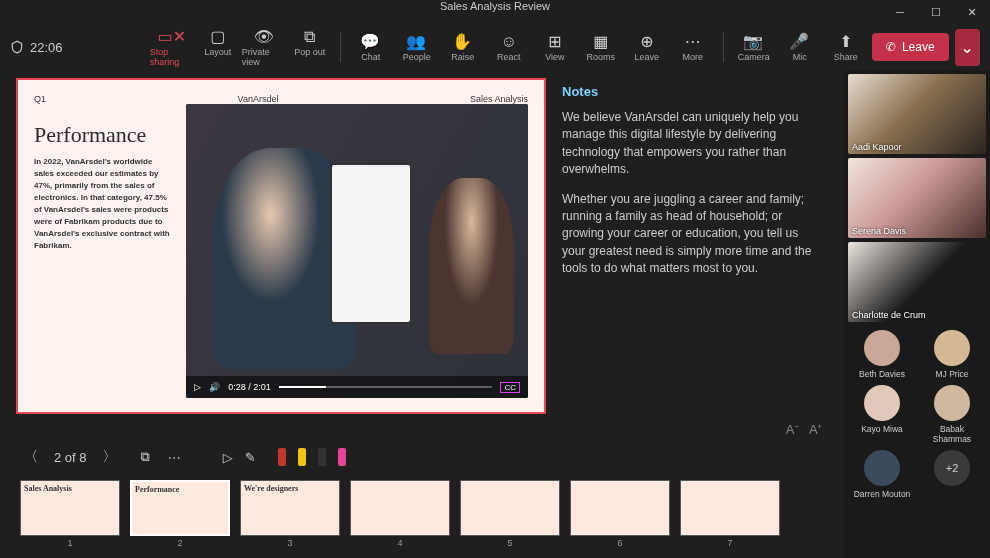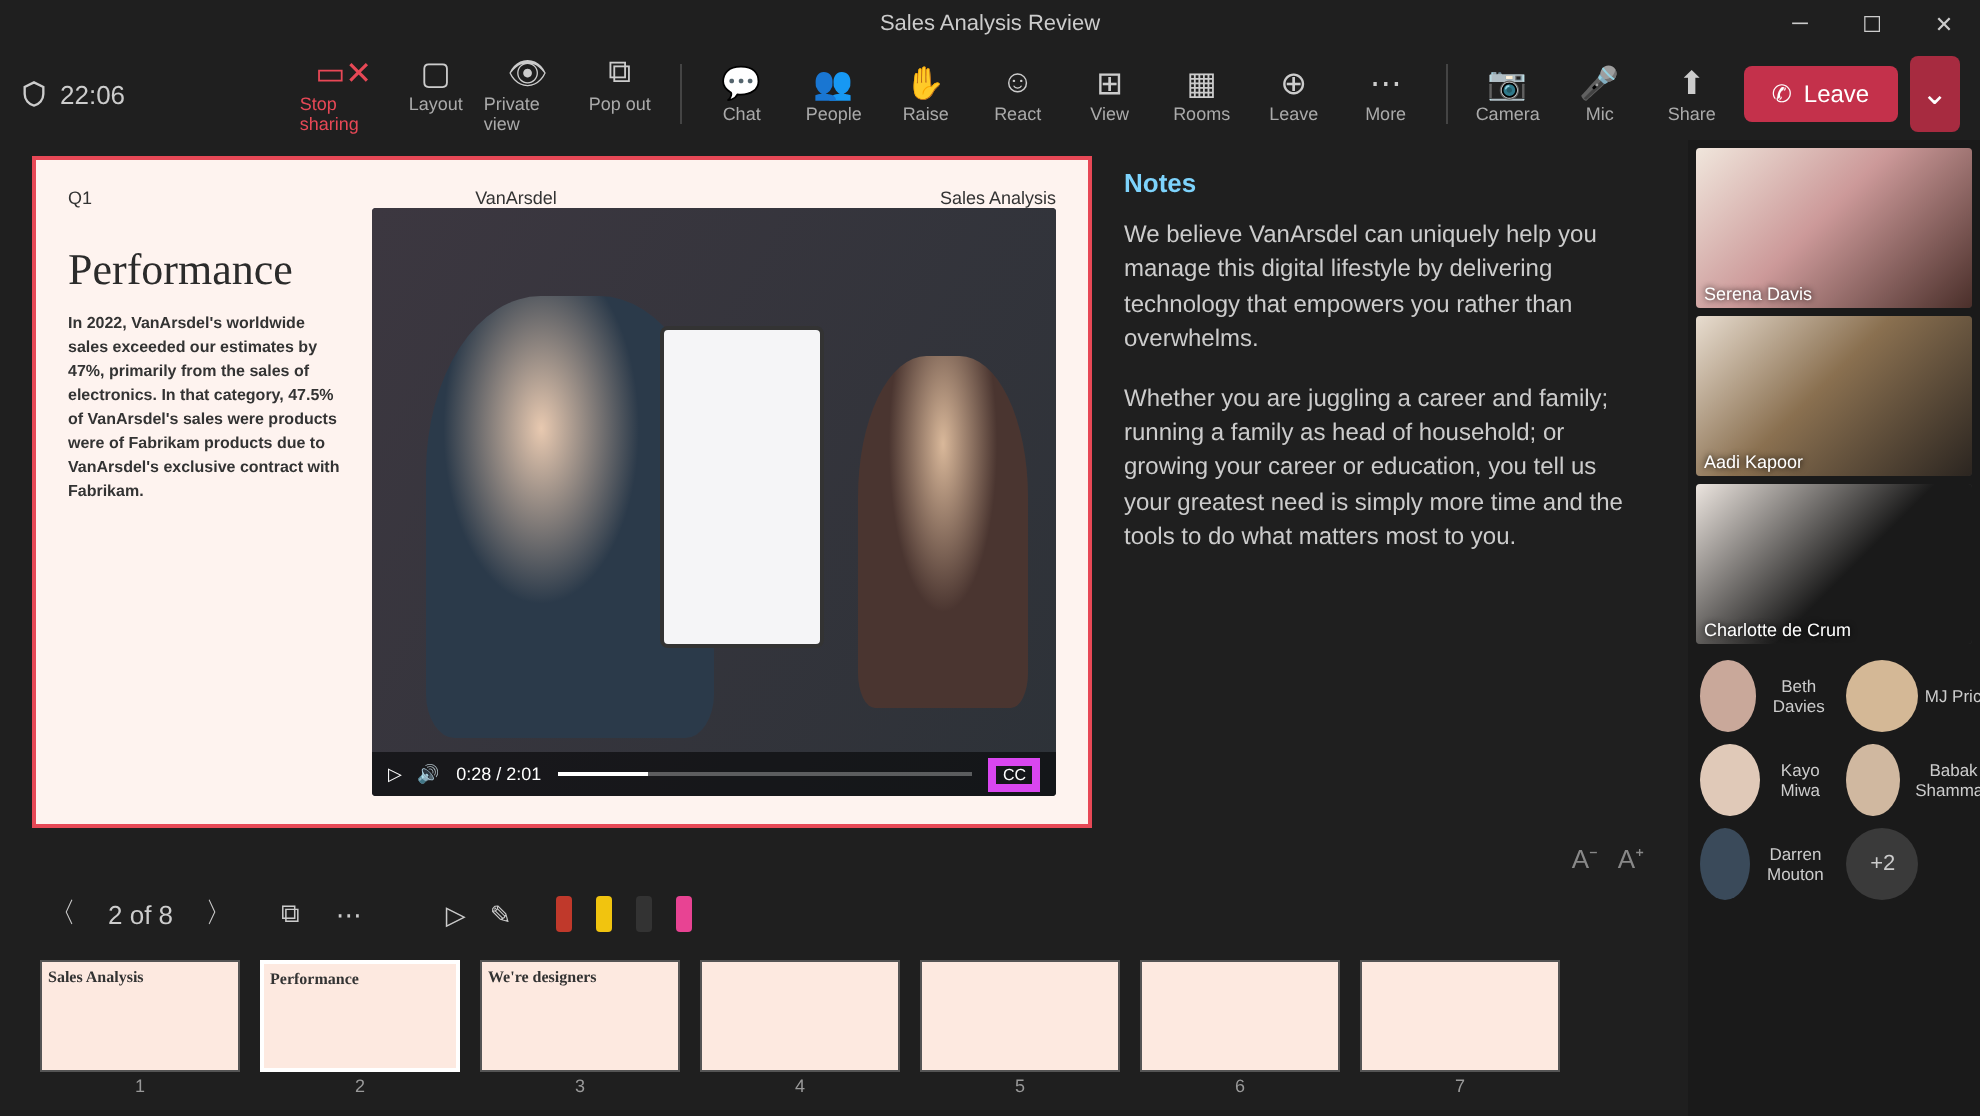--- a/index.html
+++ b/index.html
@@ -1,17 +1,17 @@
 <!DOCTYPE html>
 <html><head>
 <meta charset="utf-8">
 <style>
 *{margin:0;padding:0;box-sizing:border-box;font-family:"Segoe UI",Arial,sans-serif}
 body{background:#1f1f1f;color:#fff;width:990px;height:558px;overflow:hidden;display:flex;flex-direction:column}
-.titlebar{height:24px;display:flex;align-items:center;justify-content:center;position:relative;font-size:11px;color:#ccc}
+.titlebar{height:24px;display:flex;align-items:flex-start;justify-content:center;position:relative;font-size:11px;color:#ccc}
 .winctrl{position:absolute;right:0;top:0;display:flex;gap:0}
 .winctrl div{width:36px;height:24px;display:flex;align-items:center;justify-content:center;color:#ccc;cursor:pointer}
 .topbar{height:46px;display:flex;align-items:center;padding:0 10px;gap:4px}
 .timer{display:flex;align-items:center;gap:6px;font-size:13px;color:#ccc}
 .tb-spacer{flex:1}
 .tb-group{display:flex;gap:2px;align-items:flex-start}
 .tb-btn{display:flex;flex-direction:column;align-items:center;width:44px;padding:3px 0;cursor:pointer;border-radius:4px}
 .tb-btn .ic{height:18px;display:flex;align-items:center;justify-content:center;font-size:16px;color:#ccc}
 .tb-btn .lbl{font-size:9px;color:#aaa;margin-top:1px}
 .tb-btn.red .ic,.tb-btn.red .lbl{color:#e74856}
@@ -27,40 +27,40 @@
 .slide-body{display:flex;gap:12px;flex:1}
 .perf-text{width:140px;font-size:8px;font-weight:bold;line-height:1.5;color:#333}
 .video{flex:1;background:#2a2a35;border-radius:2px;position:relative;overflow:hidden}
 .video-scene{position:absolute;inset:0;background:linear-gradient(120deg,#3c3740 0%,#2d3238 100%)}
 .person1{position:absolute;left:8%;top:15%;width:42%;height:75%;background:radial-gradient(ellipse at 40% 30%,#e8c9b0 0%,#2b3a4a 40%);border-radius:40% 40% 10% 10%}
 .tablet{position:absolute;left:42%;top:20%;width:24%;height:55%;background:#f5f5f7;border:2px solid #333;border-radius:4px}
 .person2{position:absolute;right:4%;top:25%;width:25%;height:60%;background:radial-gradient(ellipse at 50% 25%,#d9b89a 0%,#4a3530 45%);border-radius:40% 40% 10% 10%}
 .vctrl{position:absolute;bottom:0;left:0;right:0;height:22px;background:rgba(0,0,0,0.55);display:flex;align-items:center;padding:0 8px;gap:8px;font-size:9px;color:#fff}
 .vbar{flex:1;height:2px;background:rgba(255,255,255,0.3);position:relative}
 .vbar::after{content:"";position:absolute;left:0;top:0;height:100%;width:22%;background:#fff}
-.cc{border:4px solid #d946ef;padding:0 3px;font-size:8px;margin-left:auto}
+.cc{border:1px solid #d946ef;padding:0 3px;font-size:8px;margin-left:auto}
 .caption{position:absolute;bottom:10px;left:50%;transform:translateX(-50%);background:rgba(40,40,40,0.95);color:#fff;font-size:18px;padding:4px 14px;white-space:nowrap}
 .notes{flex:1;padding:6px 8px 0 4px;font-size:12px;color:#ccc;max-width:270px}
 .notes h3{font-size:13px;font-weight:600;margin-bottom:10px;color:#7dd3fc}
 .notes p{line-height:1.45;margin-bottom:12px}
 .font-sz{display:flex;gap:10px;justify-content:flex-end;padding:6px 14px 0 0;color:#888;font-size:13px}
 .nav{display:flex;align-items:center;gap:12px;padding:8px 4px;color:#ccc;font-size:13px}
 .nav .chev{cursor:pointer;padding:2px 4px;font-size:14px}
 .marker{width:8px;height:18px;border-radius:2px;display:inline-block}
 .thumbs{display:flex;gap:10px;padding:4px 4px 8px}
 .thumb{width:100px;display:flex;flex-direction:column;align-items:center;gap:2px}
 .thumb-img{width:100%;height:56px;background:#fde9e0;border:1px solid #555;font-size:6px;color:#333;padding:3px;position:relative;overflow:hidden}
 .thumb-img.active{border:2px solid #fff}
 .thumb-num{font-size:9px;color:#999}
 .side{width:146px;background:#1a1a1a;display:flex;flex-direction:column;padding:4px;gap:4px;overflow:hidden}
 .ptile{height:80px;background:#333;position:relative;border-radius:2px;overflow:hidden}
 .ptile .bg{position:absolute;inset:0}
 .pname{position:absolute;bottom:2px;left:4px;font-size:9px;color:#fff;text-shadow:0 0 3px #000}
 .avgrid{display:grid;grid-template-columns:1fr 1fr;gap:6px;padding:4px 2px}
-.av{display:flex;flex-direction:row;align-items:center;gap:3px}
+.av{display:flex;flex-direction:column;align-items:center;gap:3px}
 .av-circ{width:36px;height:36px;border-radius:50%;background:#555}
 .av-name{font-size:8.5px;color:#ccc;text-align:center}
 .av-more{width:36px;height:36px;border-radius:50%;background:#3a3a3a;display:flex;align-items:center;justify-content:center;font-size:11px;color:#ccc}
 svg{display:block}
 </style>
 </head>
 <body>
 
 <div class="titlebar">
   <span>Sales Analysis Review</span>
@@ -250,26 +250,26 @@
           <div class="thumb-img">
             <div style="font-family:Georgia;font-size:8px;font-weight:bold"></div>
           </div>
           <div class="thumb-num">7</div>
         </div>
       </div>
   </div>
 
   <div class="side" id="side">
       <div class="ptile">
+        <div class="bg" style="background:linear-gradient(135deg,#e8ddd0 0%,#8a7050 45%,#2b2520 100%)"></div>
+        <div class="pname">Aadi Kapoor</div>
+      </div>
+      <div class="ptile">
         <div class="bg" style="background:linear-gradient(135deg,#f0e6dc 0%,#c99 45%,#4a2f2a 100%)"></div>
         <div class="pname">Serena Davis</div>
-      </div>
-      <div class="ptile">
-        <div class="bg" style="background:linear-gradient(135deg,#e8ddd0 0%,#8a7050 45%,#2b2520 100%)"></div>
-        <div class="pname">Aadi Kapoor</div>
       </div>
       <div class="ptile">
         <div class="bg" style="background:linear-gradient(135deg,#ece5df 0%,#1a1a1a 55%)"></div>
         <div class="pname">Charlotte de Crum</div>
       </div>
       <div class="avgrid">
         <div class="av">
           <div class="av-circ" style="background:#c9a89a"></div>
           <div class="av-name">Beth Davies</div>
         </div>

